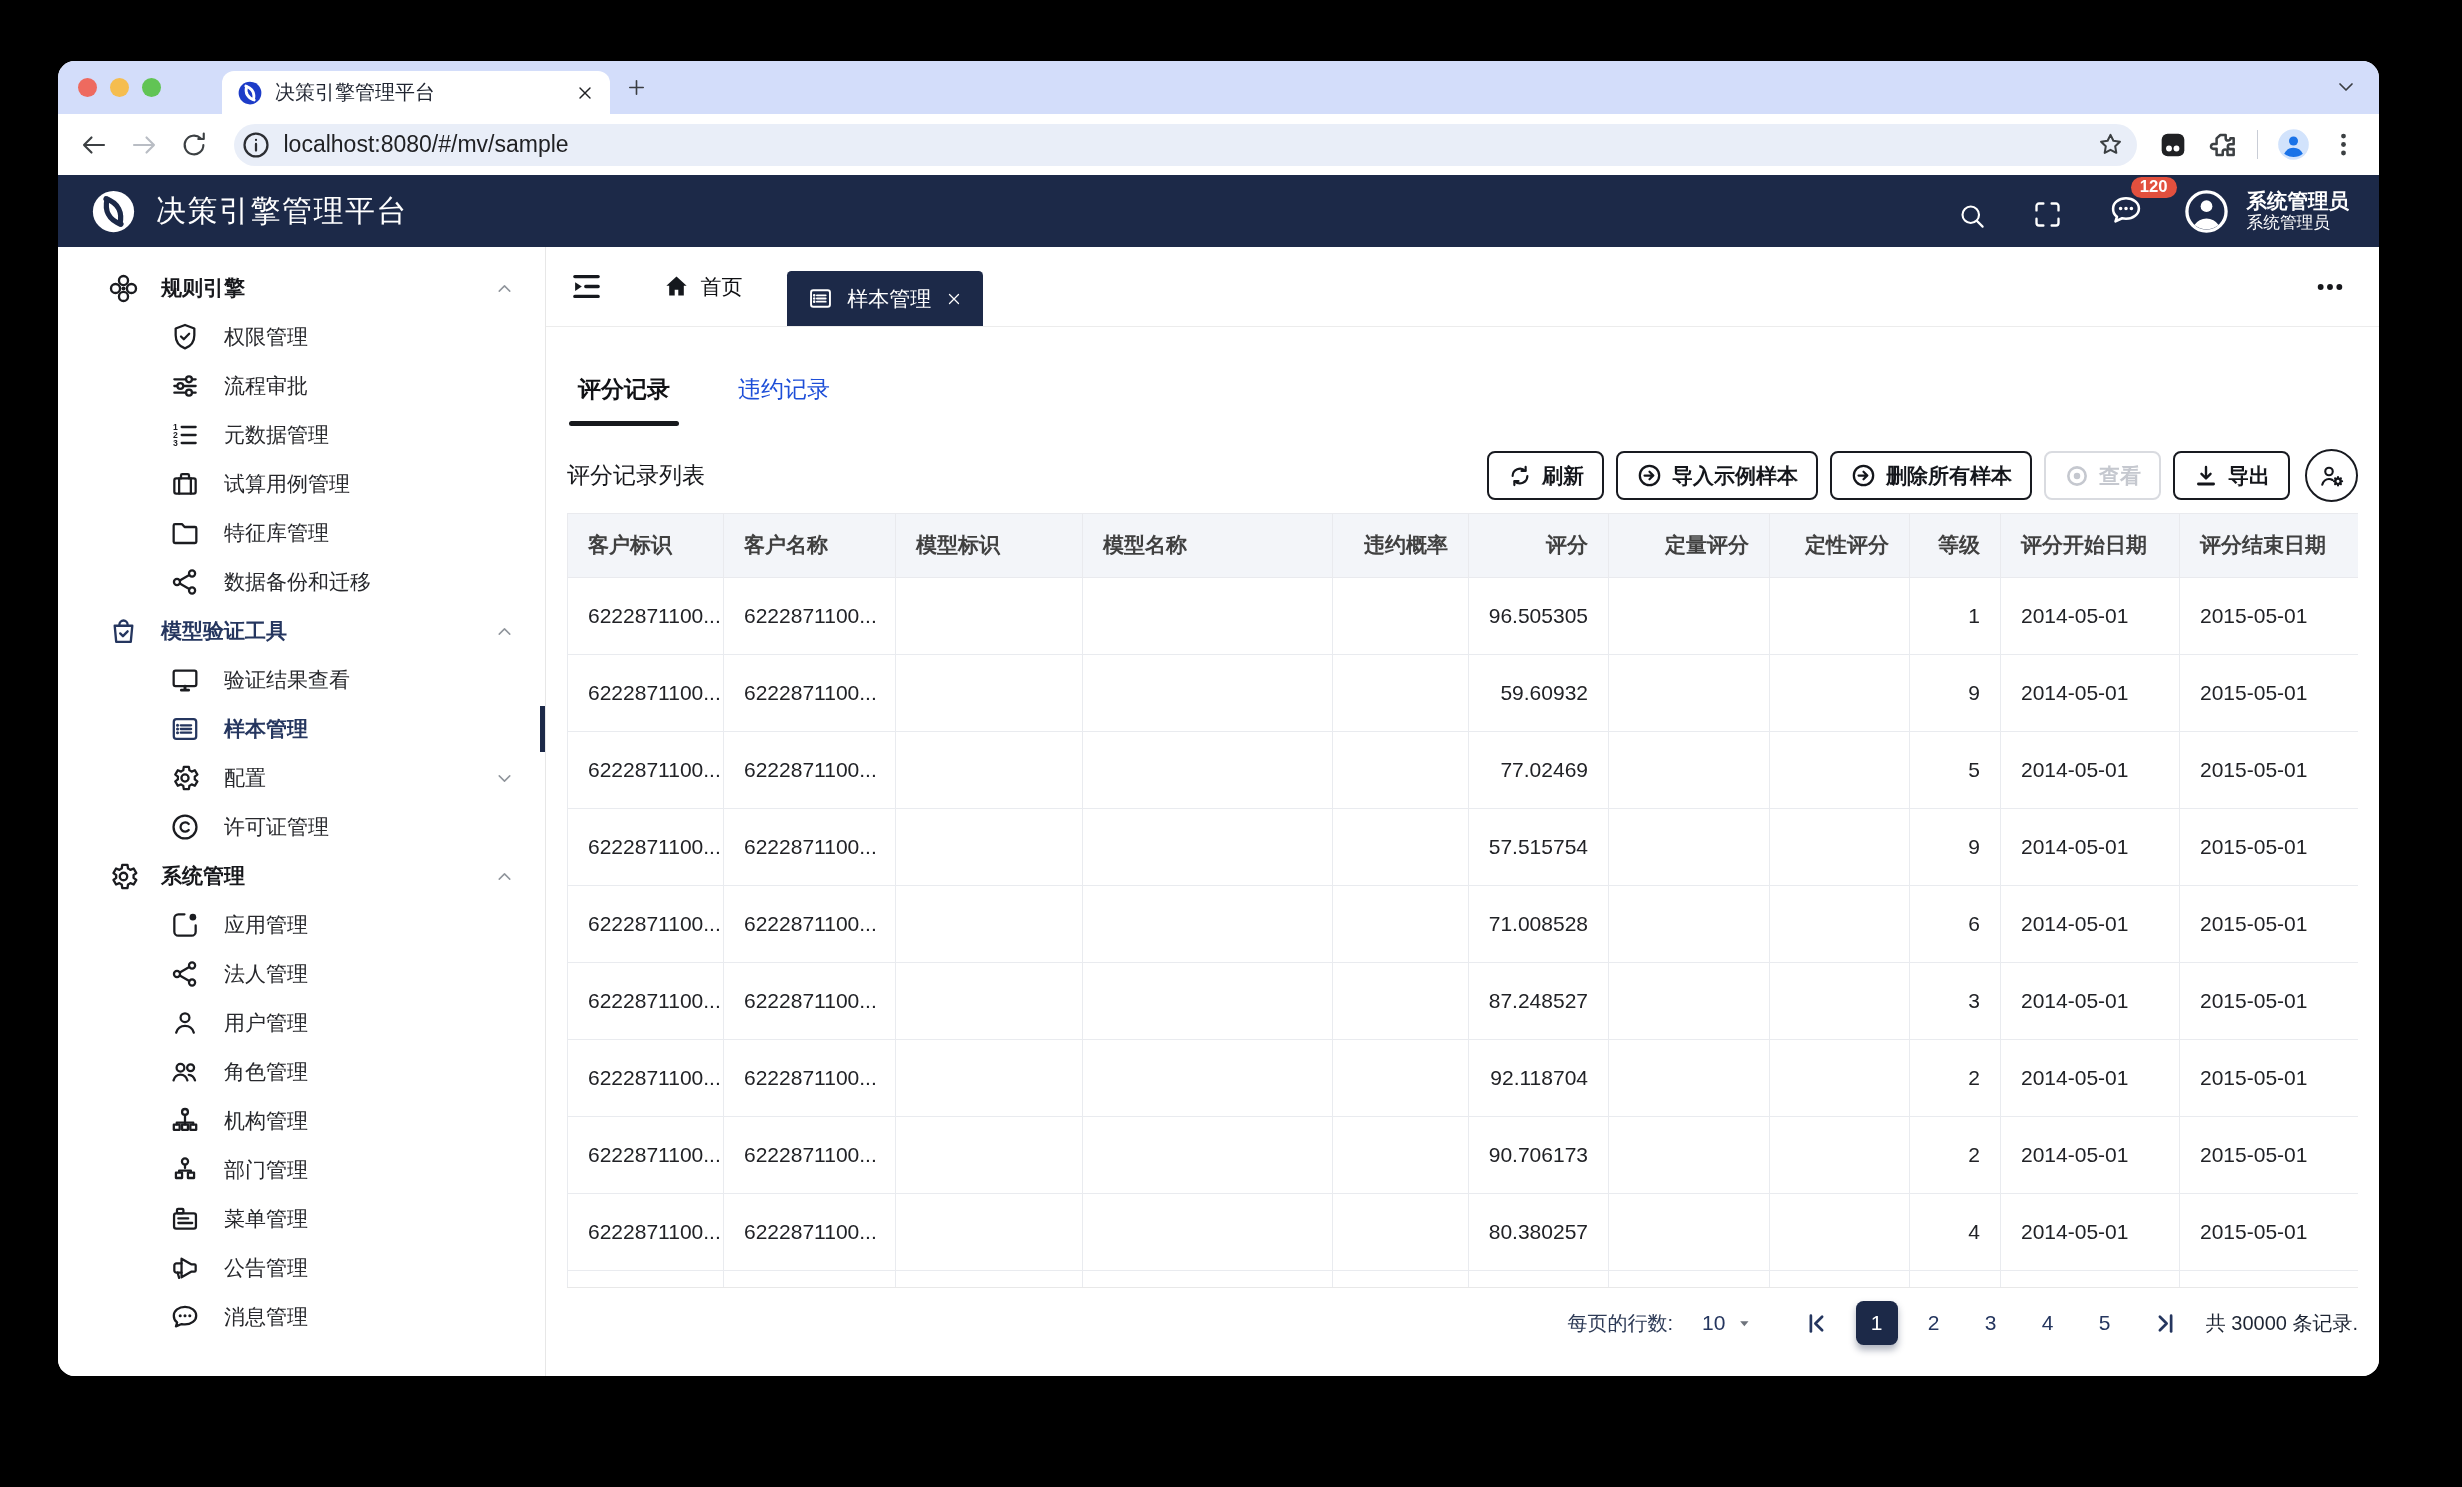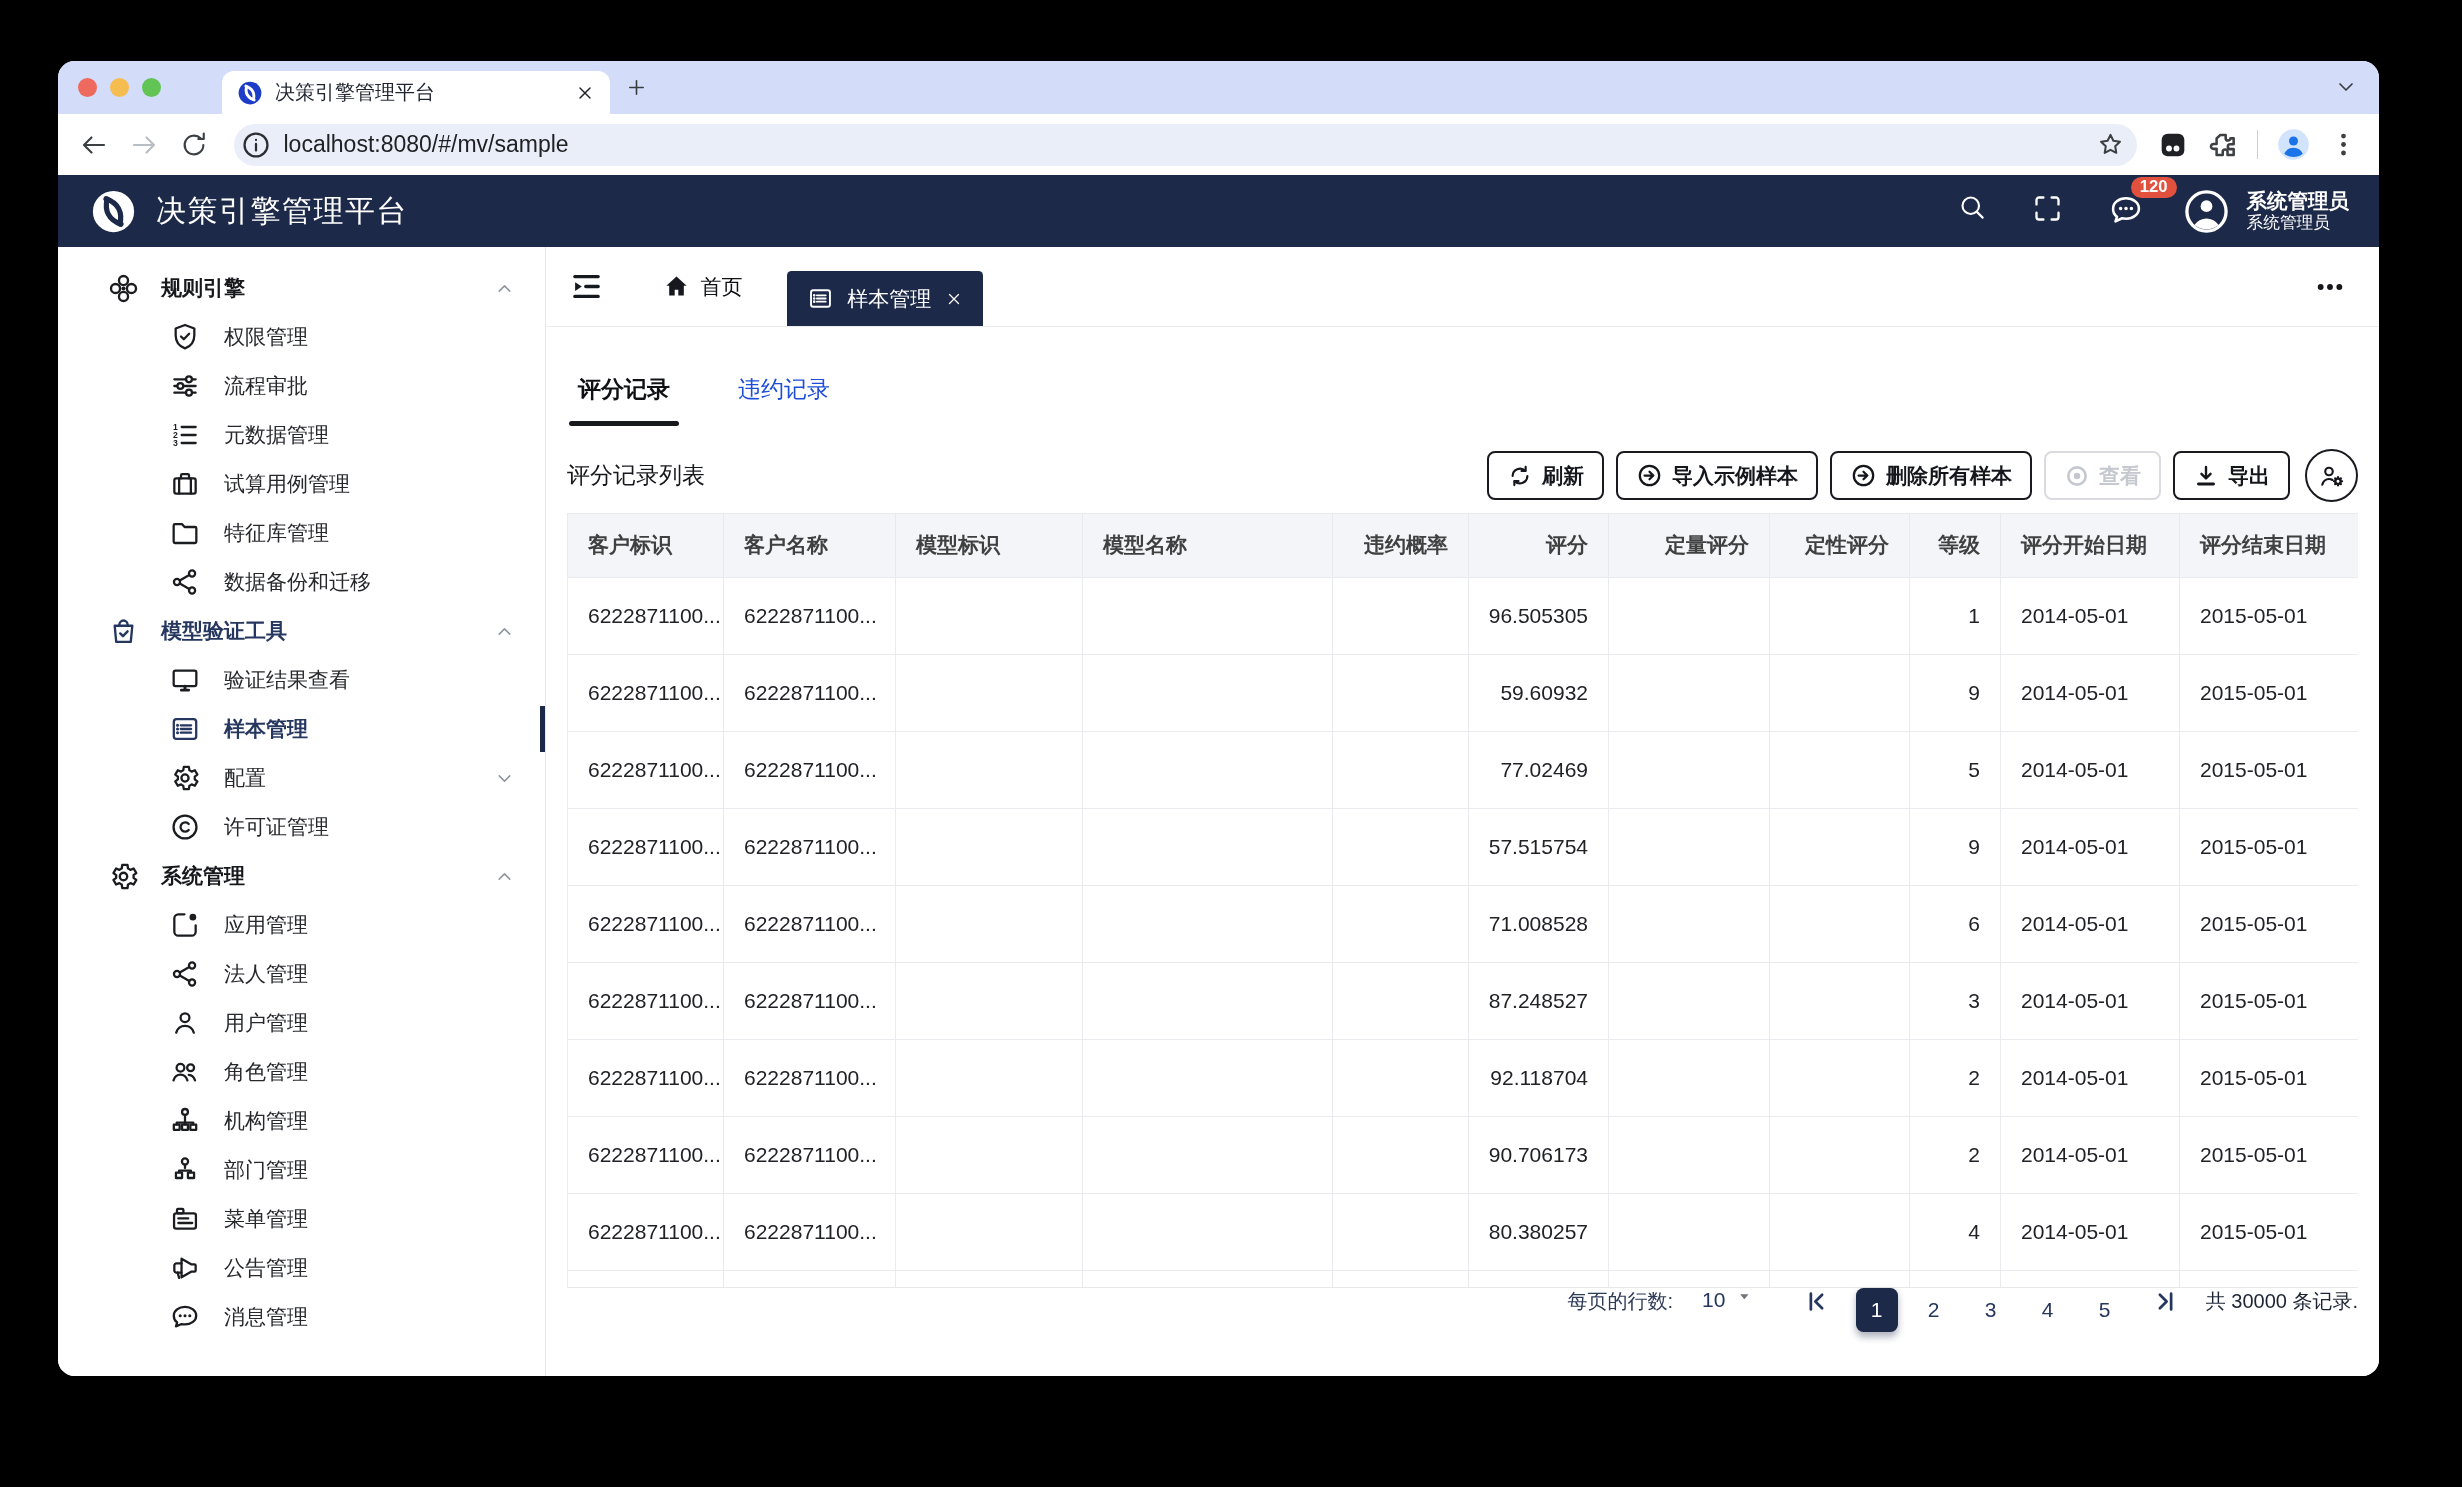--- a/index.html
+++ b/index.html
@@ -25,21 +25,21 @@
   .urlpill{flex:1;height:42px;border-radius:21px;background:#e9eef8;display:flex;align-items:center;
     padding:0 12px 0 6px;margin:0 7.6px 0 4.5px;min-width:0}
   .urltext{font-size:23px;color:#202124;margin-left:12px;flex:1;white-space:nowrap;overflow:hidden}
   .tright{display:flex;align-items:center;gap:18px;margin-left:12px}
   .vdiv{width:1.5px;height:29px;background:#c9cdd6}
 
   
   .appheader{height:72px;background:#1c2948;display:flex;align-items:center;padding:0 30px 0 33px;color:#fff;flex:none}
   .apptitle{font-size:30px;font-weight:500;margin-left:20px;letter-spacing:1.5px}
   .hspace{flex:1}
-  .hicons{display:flex;align-items:flex-start;gap:44px}
+  .hicons{display:flex;align-items:flex-end;gap:44px}
   .chatwrap{position:relative}
   .badge{position:absolute;top:-15px;left:23px;background:#e2503e;color:#fff;font-size:16.7px;
     border-radius:12px;padding:2.3px 9px;line-height:1;font-weight:600}
   .huser{display:flex;align-items:center;margin-left:39px;gap:16.7px}
   .hnames{display:flex;flex-direction:column;line-height:1.25}
   .hname1{font-size:20.5px;font-weight:600}
   .hname2{font-size:16.7px;font-weight:400}
 
   
   .appbody{flex:1;display:flex;min-height:0}
@@ -79,21 +79,21 @@
     align-items:center;justify-content:center;color:#14161b;cursor:pointer;margin-left:3px}
 
   .tablewrap{flex:1;overflow:hidden;margin:10.6px 21px 0;min-height:0}
   table{width:100%;border-collapse:collapse;table-layout:fixed}
   th{background:#f3f5f9;height:61px;font-size:21px;font-weight:600;color:#404040;border:0.8px solid #e9eaee}
   td{height:74px;font-size:21px;color:#212226;border:0.8px solid #e9ebef;background:#fff;overflow:hidden;white-space:nowrap}
   .al{text-align:left;padding-left:20px}
   .ar{text-align:right;padding-right:20px}
 
   .pagination{flex:none;height:70px;margin:0 21px 18px;border-top:1.5px solid #e8e8e8;display:flex;
-    align-items:flex-start;justify-content:flex-end;color:#25365f}
+    align-items:center;justify-content:flex-end;color:#25365f}
   .plabel{font-size:20px;color:#2e3b57}
   .pvalue{font-size:21px;margin-left:29px}
   .pcaret{margin-left:10.6px;color:#6e737c}
   .pnav{color:#25365f;cursor:pointer}
   .pnav.first{margin-left:50px}
   .pnav.last{margin-left:26px}
   .pages{display:flex;align-items:center;gap:15px;margin-left:26px}
   .page{min-width:42px;height:44px;display:flex;align-items:center;justify-content:center;font-size:21px;
     color:#25365f;cursor:pointer;border-radius:7.6px}
   .page.active{background:#1c2948;color:#fff;box-shadow:0 4.5px 7.6px rgba(28,41,72,.35)}

